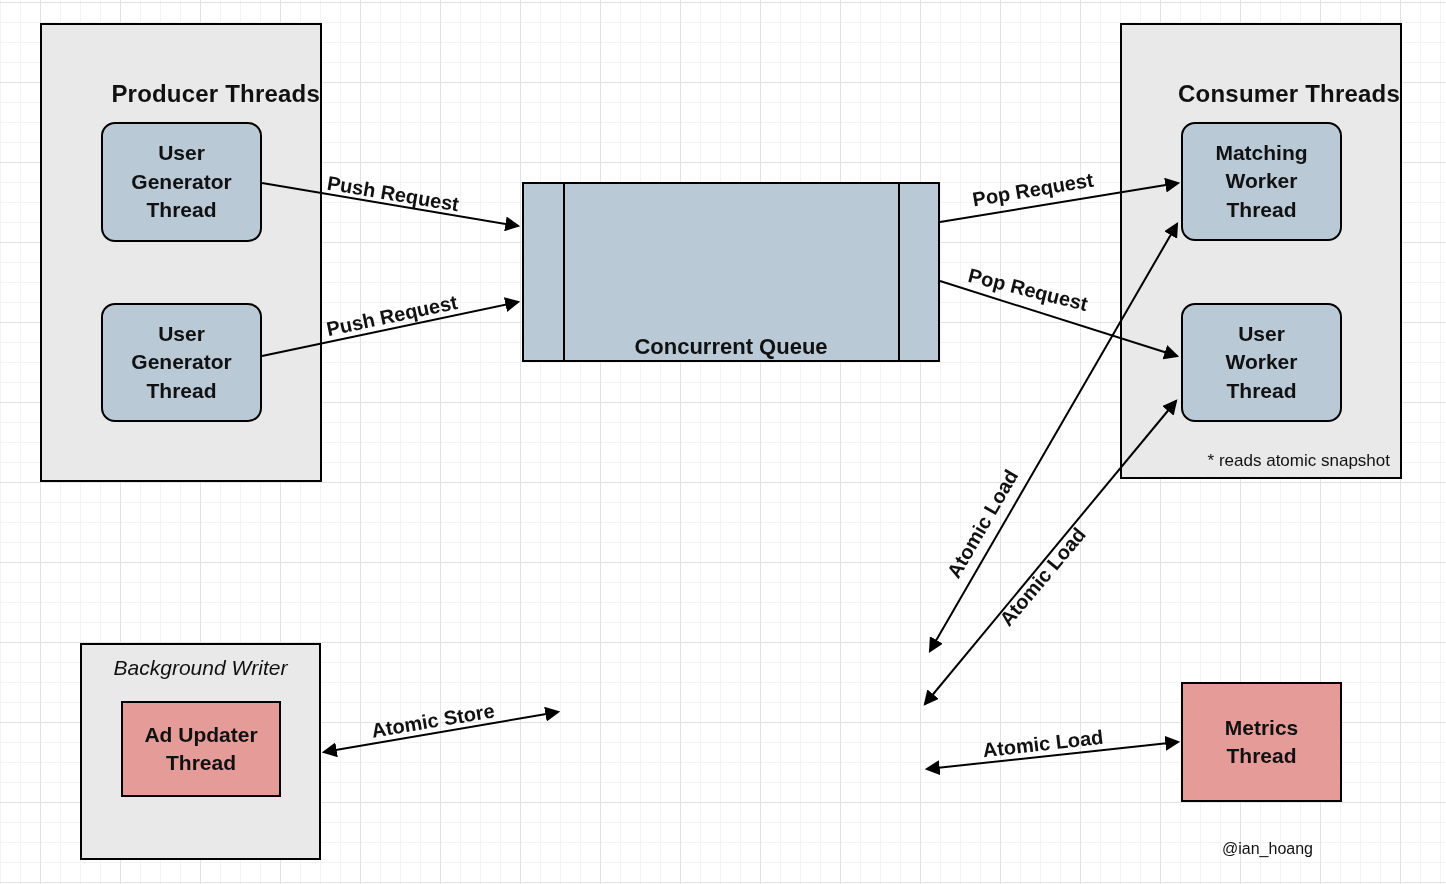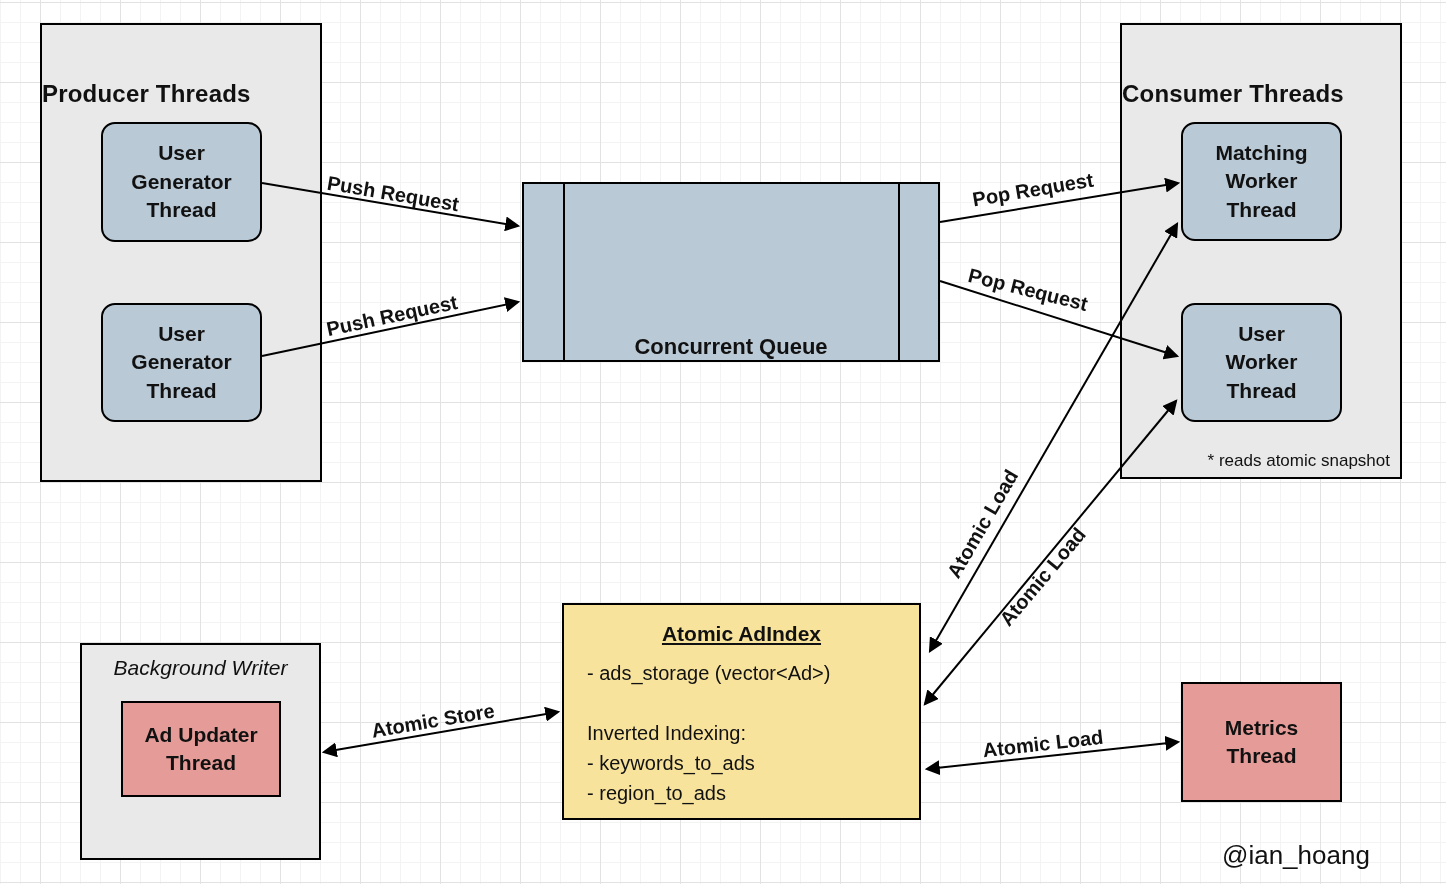--- a/index.html
+++ b/index.html
@@ -12,21 +12,21 @@
       linear-gradient(90deg, #e2e2e2 1px, transparent 1px),
       linear-gradient(#f3f3f3 1px, transparent 1px),
       linear-gradient(90deg, #f3f3f3 1px, transparent 1px);
     background-size:80px 80px,80px 80px,20px 20px,20px 20px;
     background-position:0 2px,40px 0,0 2px,0 0;
   }
   .container-box{
     position:absolute;background:#e9e9e9;border:2px solid #000;box-sizing:border-box;
   }
   .container-title{
-    text-align:left;font-weight:bold;font-size:24px;letter-spacing:.2px;
+    text-align:right;font-weight:bold;font-size:24px;letter-spacing:.2px;
   }
   .thread-box{
     position:absolute;border:2px solid #000;box-sizing:border-box;
     display:flex;align-items:center;justify-content:center;text-align:center;
     font-weight:bold;font-size:21px;line-height:1.35;white-space:pre-line;
   }
   .blue{background:#bac9d6;border-radius:14px;}
   .red{background:#e59c98;}
   .queue-box{
     position:absolute;left:522px;top:182px;width:418px;height:180px;
@@ -51,21 +51,21 @@
     text-align:center;font-style:italic;font-size:21px;padding-top:11px;
   }
   .footnote{
     position:absolute;right:10px;bottom:6px;font-size:17px;font-weight:normal;margin-left:20px;
   }
   .arrow-label{
     position:absolute;font-weight:bold;font-size:20px;white-space:nowrap;
     transform-origin:center center;z-index:6;
   }
   #arrow-layer{position:absolute;inset:0;z-index:5;pointer-events:none;}
-  .attribution{position:absolute;left:1222px;top:840px;font-size:26px;}
+  .attribution{position:absolute;left:1222px;top:840px;font-size:16px;}
 </style>
 </head>
 <body>
 
 <div id="canvas">
 
   <div class="container-box" style="left:40px;top:23px;width:282px;height:459px;">
     <div class="container-title" style="margin-top:55px;">Producer Threads</div>
   </div>
   <div class="thread-box blue" style="left:101px;top:122px;width:161px;height:120px;">User
@@ -85,28 +85,20 @@
     <div class="container-title" style="margin-top:55px;">Consumer Threads</div>
     <div class="footnote">* reads atomic snapshot</div>
   </div>
   <div class="thread-box blue" style="left:1181px;top:122px;width:161px;height:119px;">Matching
 Worker
 Thread</div>
   <div class="thread-box blue" style="left:1181px;top:303px;width:161px;height:119px;">User
 Worker
 Thread</div>
 
-  <div class="adindex-box">
-    <div class="adindex-title">Atomic AdIndex</div>
-    <div class="adindex-body">- ads_storage (vector&lt;Ad&gt;)
-
-Inverted Indexing:
-- keywords_to_ads
-- region_to_ads</div>
-  </div>
 
   <div class="container-box" style="left:80px;top:643px;width:241px;height:217px;">
     <div class="bg-writer-title">Background Writer</div>
   </div>
   <div class="thread-box red" style="left:121px;top:701px;width:160px;height:96px;">Ad Updater
 Thread</div>
 
   <div class="thread-box red" style="left:1181px;top:682px;width:161px;height:120px;">Metrics
 Thread</div>
 

